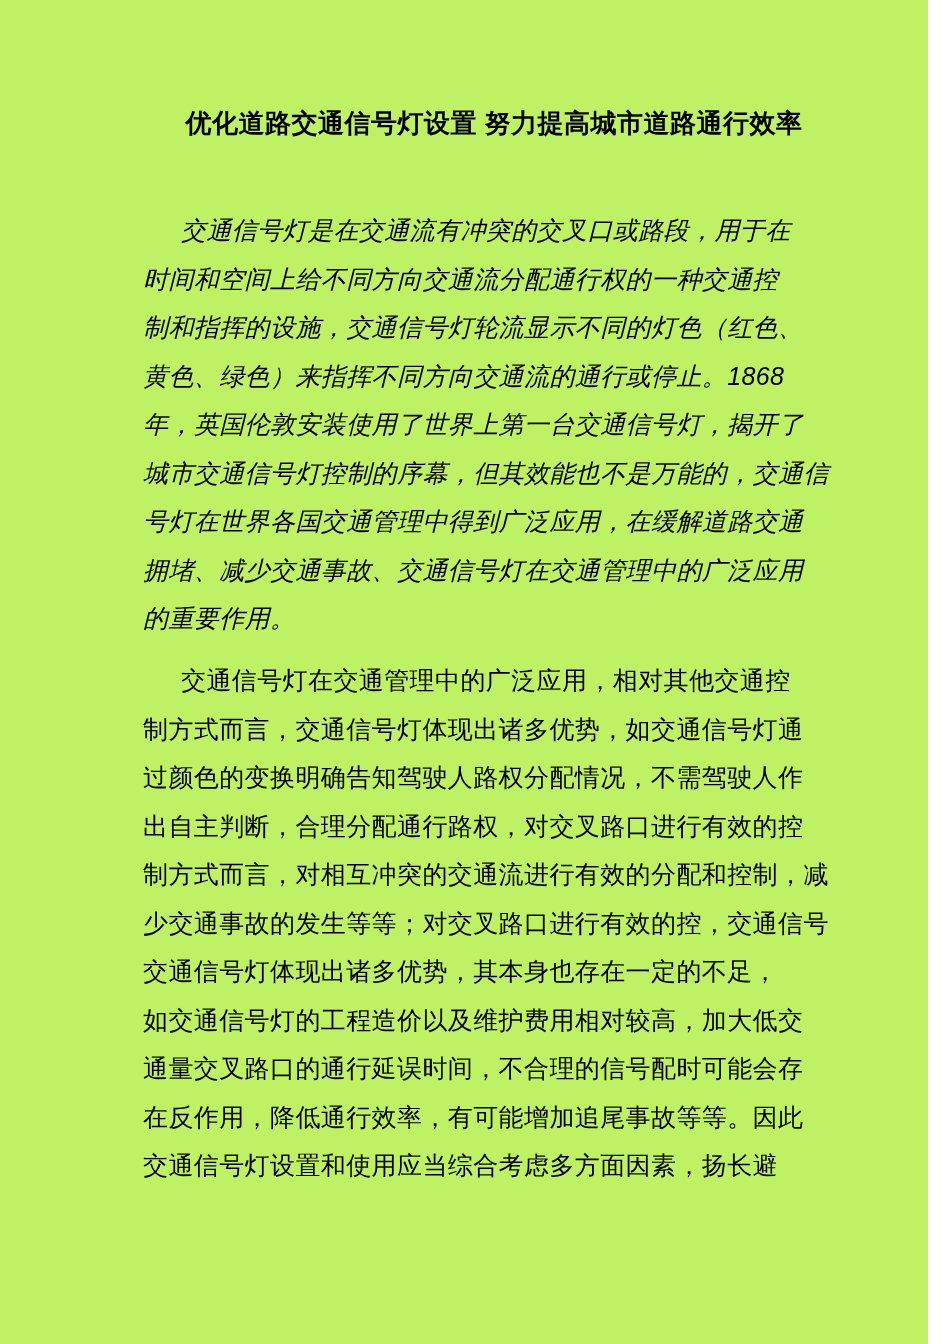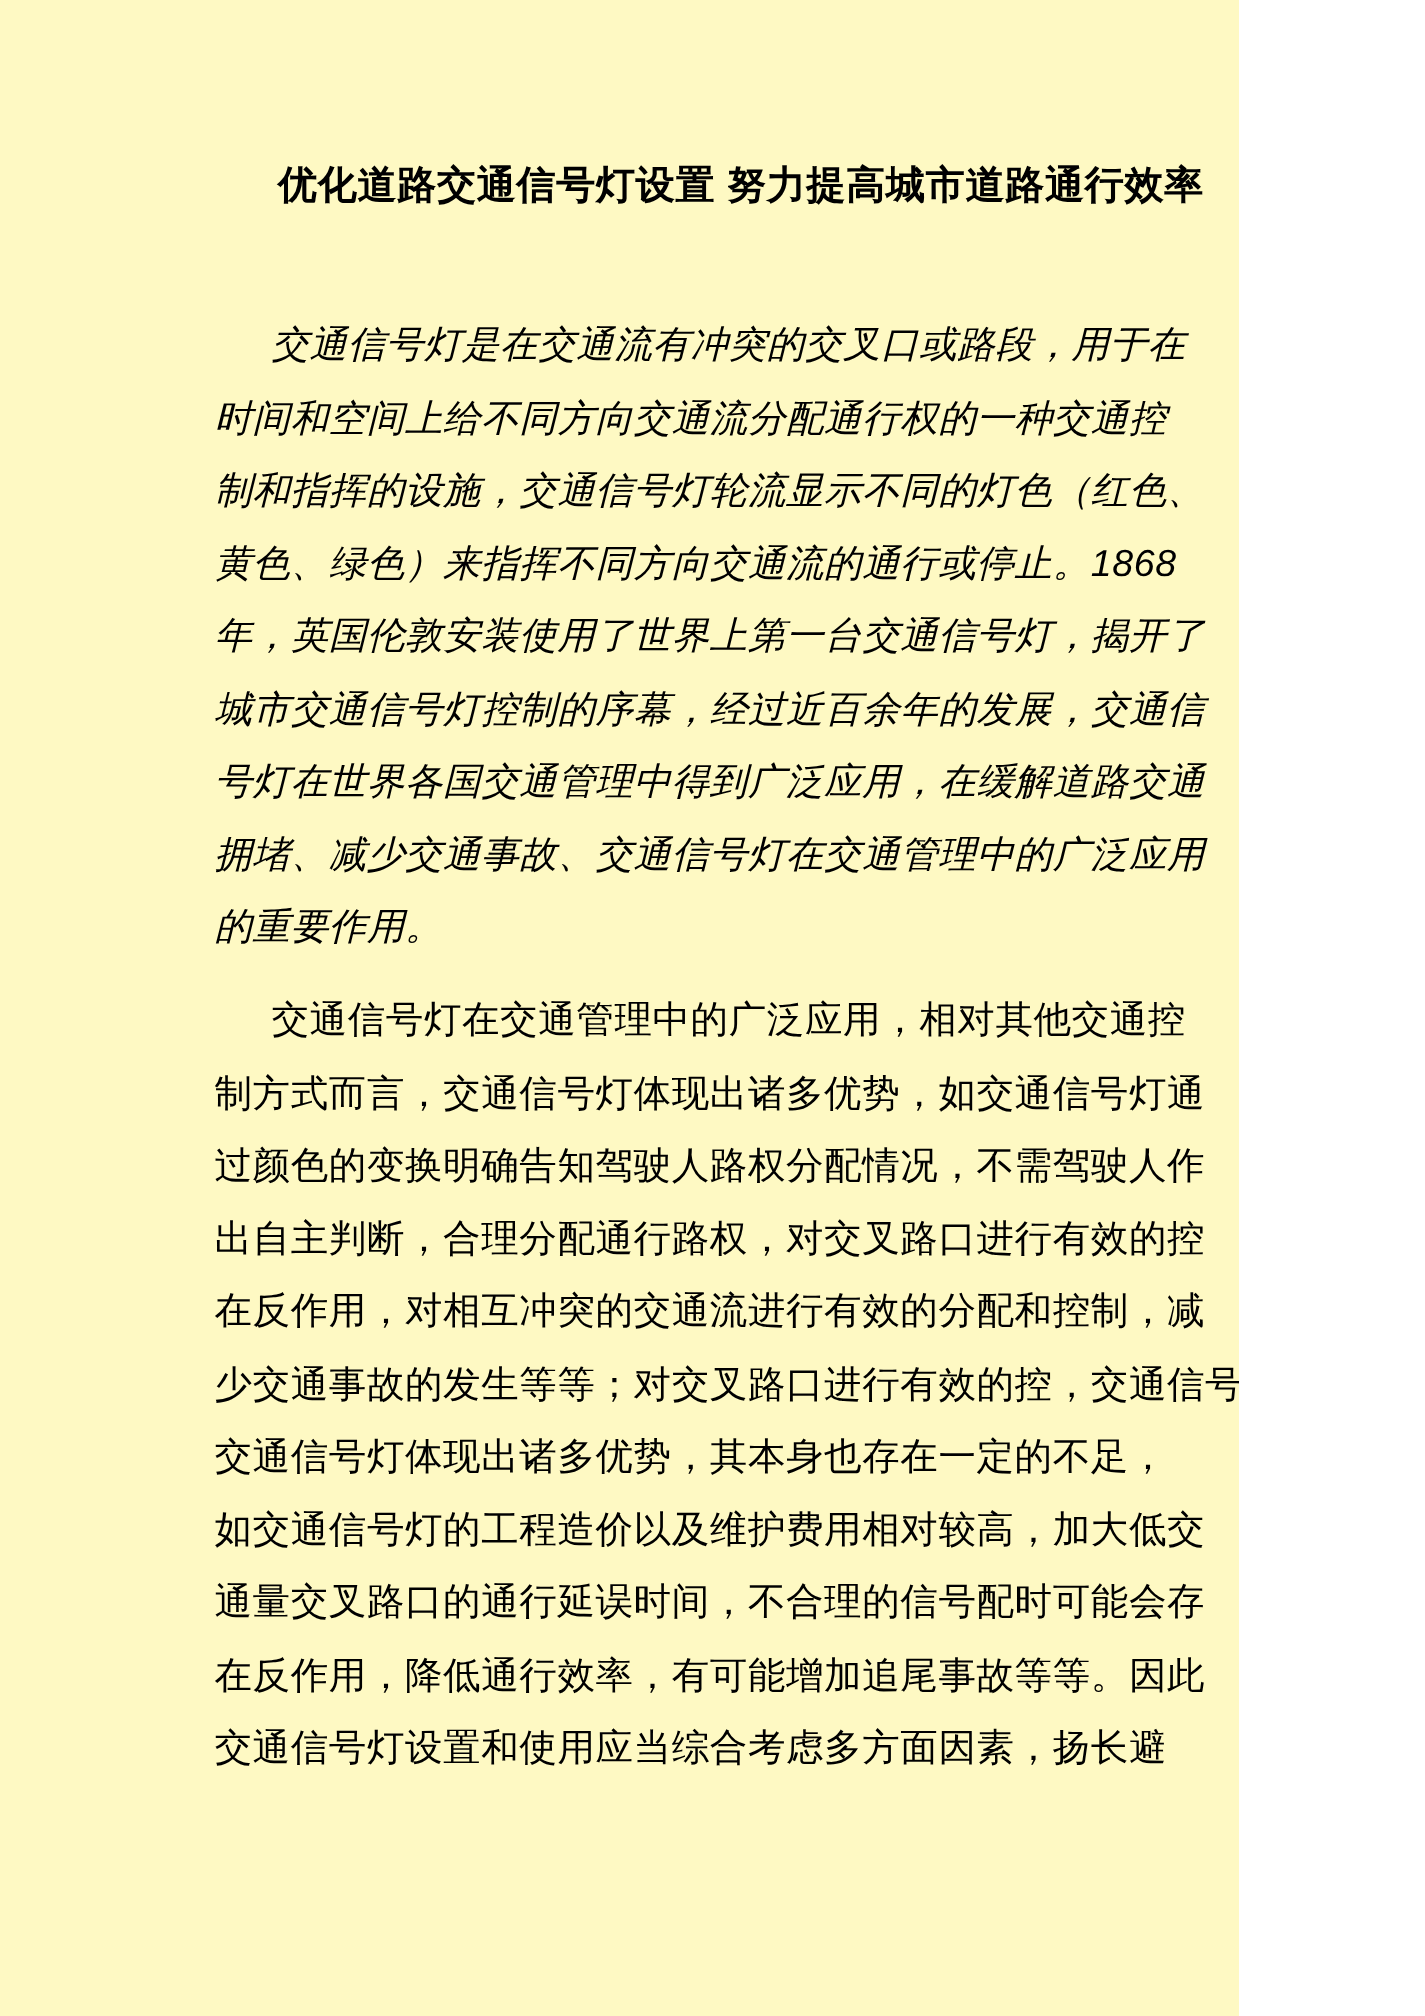--- a/index.html
+++ b/index.html
@@ -2,23 +2,23 @@
 <html><head>
 <meta charset="utf-8">
 <style>
   html, body {
     margin: 0;
     padding: 0;
     background: #ffffff;
   }
   .doc-page {
     position: relative;
-    width: 826px;
+    width: 928px;
     height: 1344px;
-    background: #fef9c3;
+    background: #bef264;
     color: #000000;
     font-family: "Liberation Sans", sans-serif;
     overflow: hidden;
   }
   .doc-title {
     position: absolute;
     top: 103px;
     left: 143px;
     width: 670px;
     text-align: center;
@@ -53,32 +53,32 @@
 <div class="doc-page">
 
   <div class="doc-title">优化道路交通信号灯设置 努力提高城市道路通行效率</div>
 
   <div class="paragraph paragraph-1">
     <div class="text-line indent">交通信号灯是在交通流有冲突的交叉口或路段，用于在</div>
     <div class="text-line">时间和空间上给不同方向交通流分配通行权的一种交通控</div>
     <div class="text-line">制和指挥的设施，交通信号灯轮流显示不同的灯色（红色、</div>
     <div class="text-line">黄色、绿色）来指挥不同方向交通流的通行或停止。1868</div>
     <div class="text-line">年，英国伦敦安装使用了世界上第一台交通信号灯，揭开了</div>
-    <div class="text-line">城市交通信号灯控制的序幕，经过近百余年的发展，交通信</div>
+    <div class="text-line">城市交通信号灯控制的序幕，但其效能也不是万能的，交通信</div>
     <div class="text-line">号灯在世界各国交通管理中得到广泛应用，在缓解道路交通</div>
     <div class="text-line">拥堵、减少交通事故、交通信号灯在交通管理中的广泛应用</div>
     <div class="text-line">的重要作用。</div>
   </div>
 
   <div class="paragraph paragraph-2">
     <div class="text-line indent">交通信号灯在交通管理中的广泛应用，相对其他交通控</div>
     <div class="text-line">制方式而言，交通信号灯体现出诸多优势，如交通信号灯通</div>
     <div class="text-line">过颜色的变换明确告知驾驶人路权分配情况，不需驾驶人作</div>
     <div class="text-line">出自主判断，合理分配通行路权，对交叉路口进行有效的控</div>
-    <div class="text-line">在反作用，对相互冲突的交通流进行有效的分配和控制，减</div>
+    <div class="text-line">制方式而言，对相互冲突的交通流进行有效的分配和控制，减</div>
     <div class="text-line">少交通事故的发生等等；对交叉路口进行有效的控，交通信号</div>
     <div class="text-line">交通信号灯体现出诸多优势，其本身也存在一定的不足，</div>
     <div class="text-line">如交通信号灯的工程造价以及维护费用相对较高，加大低交</div>
     <div class="text-line">通量交叉路口的通行延误时间，不合理的信号配时可能会存</div>
     <div class="text-line">在反作用，降低通行效率，有可能增加追尾事故等等。因此</div>
     <div class="text-line">交通信号灯设置和使用应当综合考虑多方面因素，扬长避</div>
   </div>
 
 </div>
 

